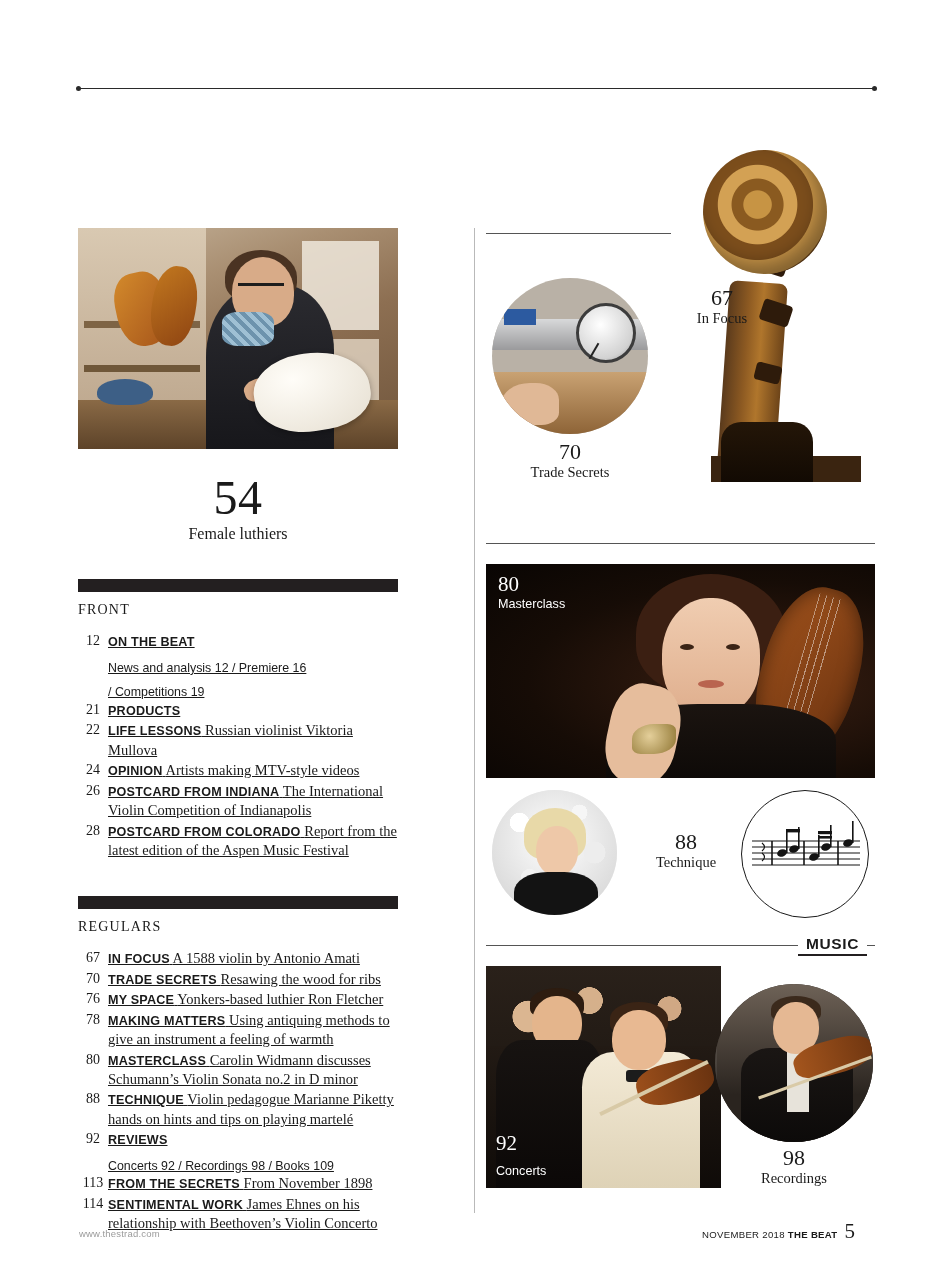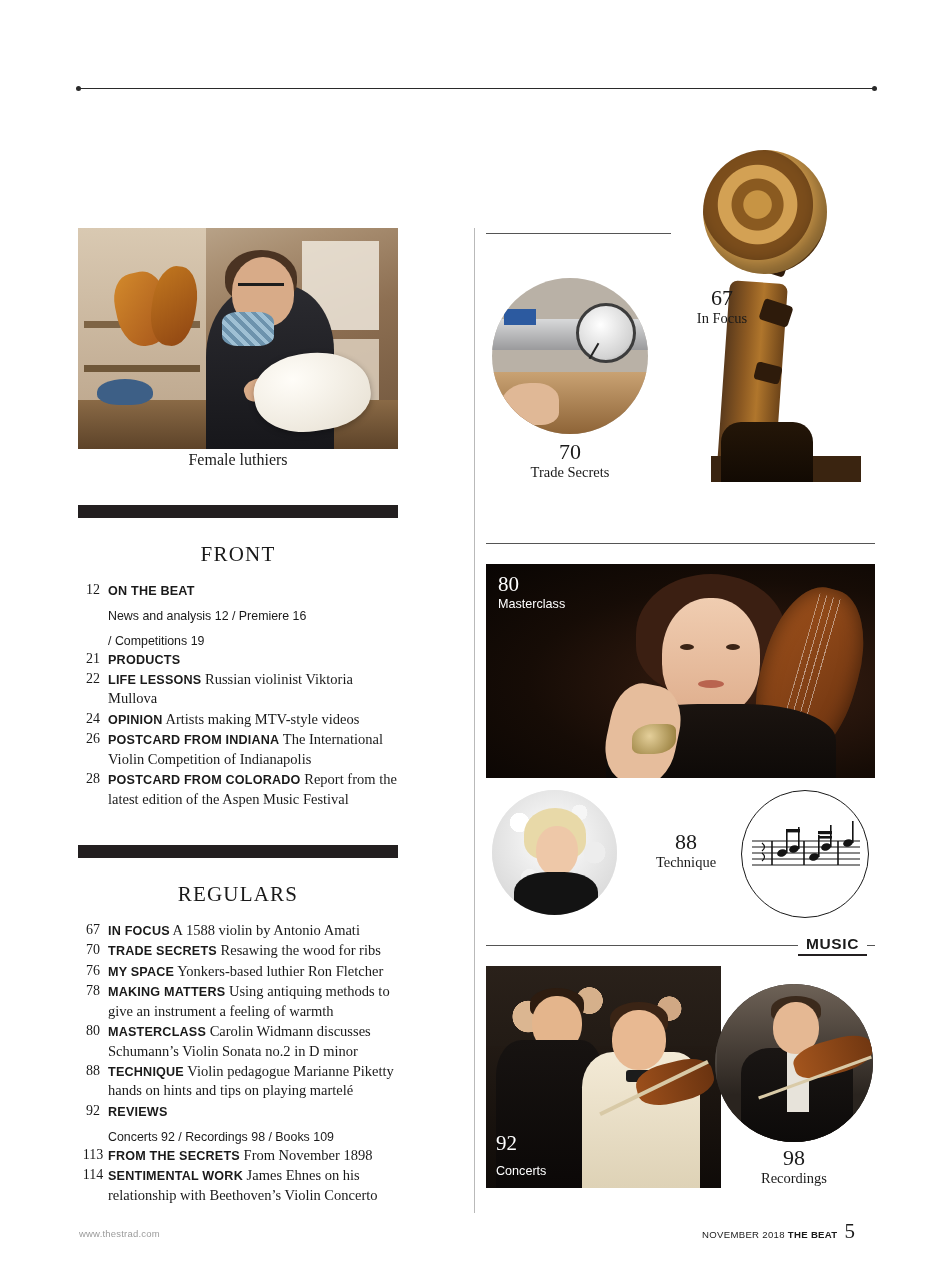--- a/index.html
+++ b/index.html
@@ -164,42 +164,42 @@
     margin-top: 2px;
   }
 
   .section-bar {
     width: 320px;
     height: 13px;
     background: #231f20;
     margin-top: 36px;
   }
   .section-head {
-    text-align: center;
-    font-size: 21px;
+    text-align: left;
+    font-size: 14px;
     letter-spacing: 1.2px;
-    margin-top: 24px;
+    margin-top: 10px;
     margin-bottom: 14px;
   }
 
   
   .toc { width: 320px; }
   .toc-row {
     display: flex;
     font-size: 14.5px;
     line-height: 1.34;
     margin-bottom: 1px;
   }
   .toc-page {
     width: 30px;
     flex: 0 0 30px;
     text-align: center;
     font-size: 14px;
   }
-  .toc-text { flex: 1; }
+  .toc-text { flex: 1; text-decoration: underline; }
   .toc-text b {
     font-family: "Liberation Sans", sans-serif;
     font-size: 12.6px;
     font-weight: bold;
     letter-spacing: .2px;
   }
   .toc-sub {
     display: flex;
     font-size: 14px;
     line-height: 1.34;
@@ -679,20 +679,21 @@
     <div class="person-body"></div>
     <div class="person-hair"></div>
     <div class="person-head"></div>
     <div class="glasses"></div>
     <div class="scarf"></div>
     <div class="hand"></div>
     <div class="plate"></div>
     <div class="hat"></div>
   </div>
 
+  <div class="big-num">54</div>
   <div class="big-num-cap">Female luthiers</div>
 
   <div class="section-bar"></div>
   <div class="section-head">FRONT</div>
 
   <div class="toc">
 
     <div class="toc-row">
       <div class="toc-page">12</div>
       <div class="toc-text"><b>ON THE BEAT</b></div>

